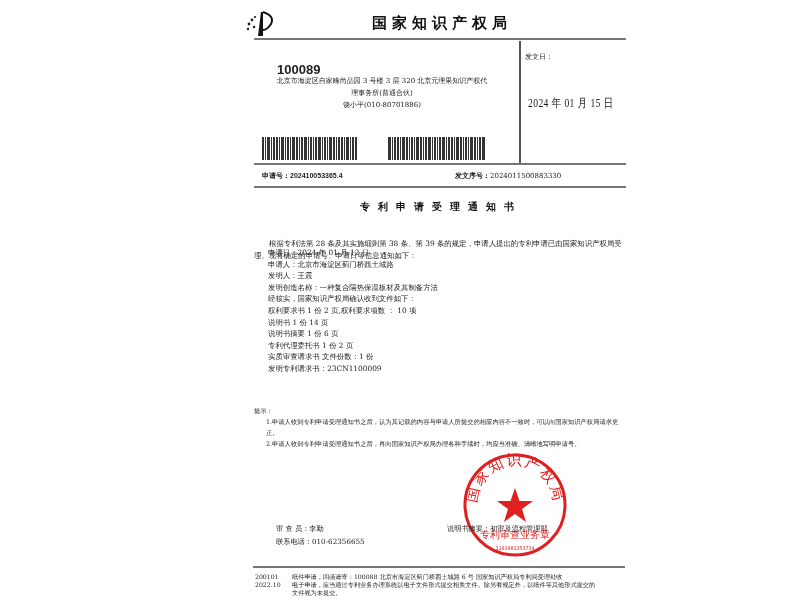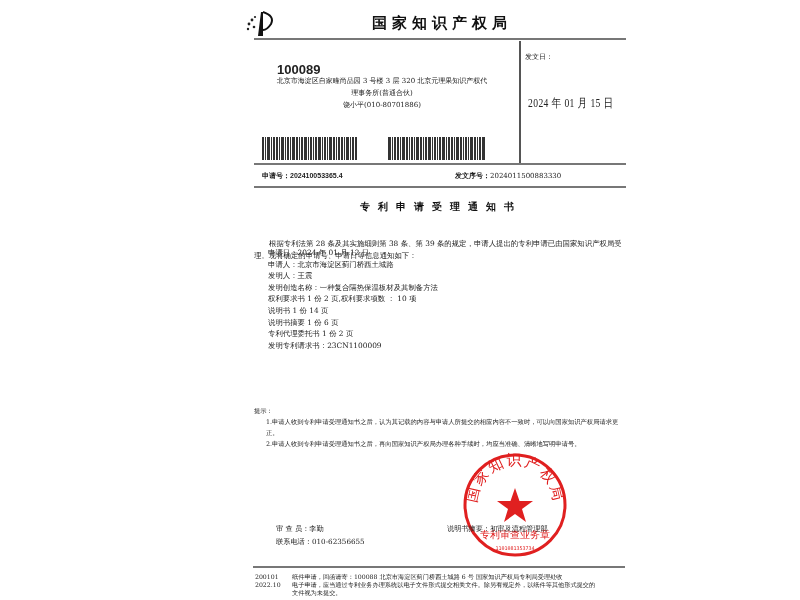--- a/index.html
+++ b/index.html
@@ -142,24 +142,26 @@
 
 <div class="abs doc-title">专利申请受理通知书</div>
 
 <div class="abs para" style="top:238px;text-indent:15px;">根据专利法第 28 条及其实施细则第 38 条、第 39 条的规定，申请人提出的专利申请已由国家知识产权局受理。现将确定的申请号、申请日等信息通知如下：</div>
 
 <div class="abs items" style="top:247px;">
   <div>申请日：2024 年 01 月 12 日</div>
   <div>申请人：北京市海淀区蓟门桥西土城路</div>
   <div>发明人：王震</div>
   <div>发明创造名称：一种复合隔热保温板材及其制备方法</div>
+  <div>经核实，国家知识产权局确认收到文件如下：</div>
   <div>权利要求书 1 份 2 页,权利要求项数 ：  10 项</div>
   <div>说明书 1 份 14 页</div>
   <div>说明书摘要 1 份 6 页</div>
   <div>专利代理委托书 1 份 2 页</div>
+  <div>实质审查请求书 文件份数：1 份</div>
   <div>发明专利请求书：23CN1100009</div>
 </div>
 
 <div class="abs tips">
   <div>提示：</div>
   <div class="ind">1.申请人收到专利申请受理通知书之后，认为其记载的内容与申请人所提交的相应内容不一致时，可以向国家知识产权局请求更正。</div>
   <div class="ind">2.申请人收到专利申请受理通知书之后，再向国家知识产权局办理各种手续时，均应当准确、清晰地写明申请号。</div>
 </div>
 
 <div class="abs seal">

